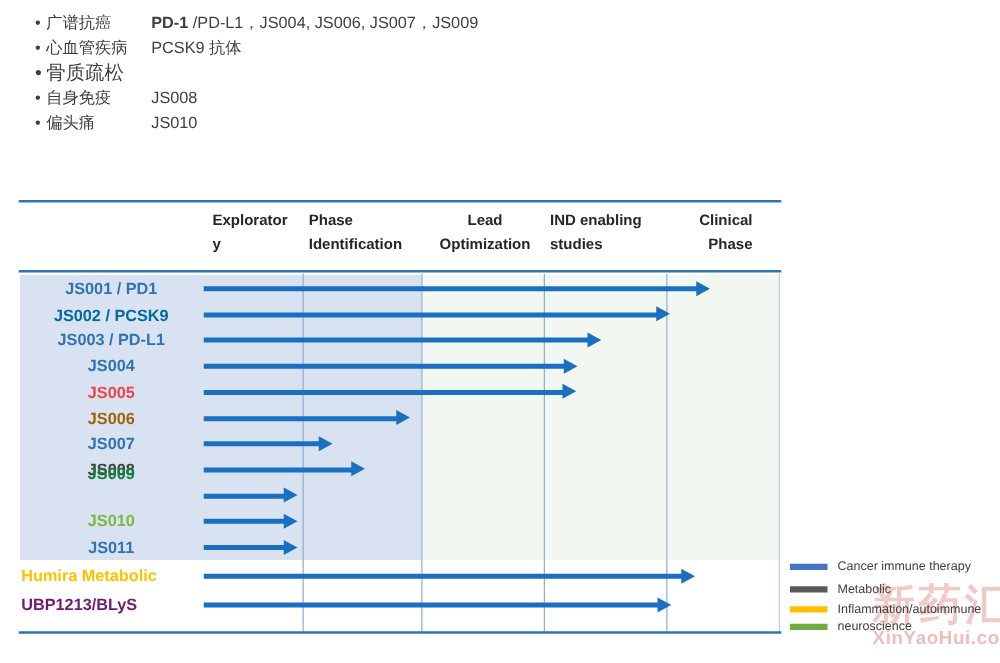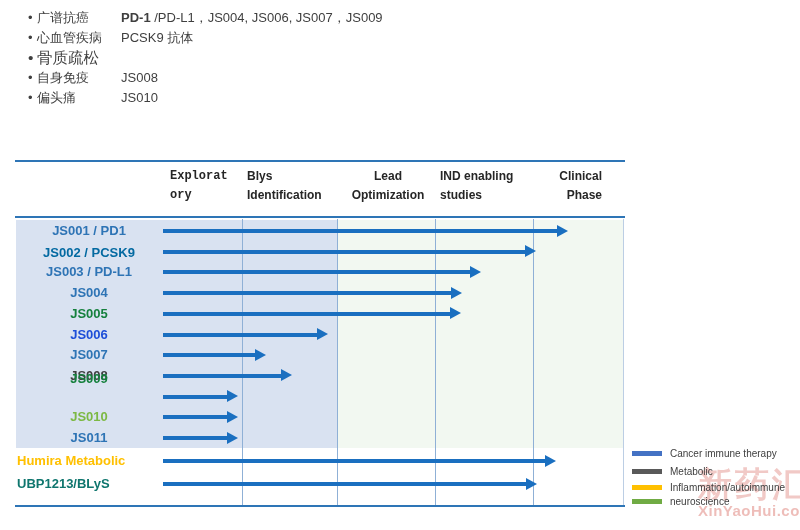--- a/index.html
+++ b/index.html
@@ -13,21 +13,21 @@
   .list-row.big{font-size:15.5px;height:21px;}
   .bullet{width:9px;flex:none;}
   .cat{width:84px;flex:none;}
   .b{font-weight:bold;}
   
   .rule{position:absolute;left:15px;width:610px;height:2px;background:#2E75B6;}
   .rule-top{top:160px;}
   .rule-mid{top:216px;}
   .rule-bottom{top:505px;}
   .hcell{position:absolute;top:167px;font-weight:bold;font-size:12px;line-height:19px;color:#262626;}
-  .wrapall{word-break:break-all;font-family:Liberation Mono, monospace;}
+  .wrapall{word-break:break-all;}
   .bg{position:absolute;}
   .grid{position:absolute;width:1px;}
   
   .rowlabel{position:absolute;left:15px;width:148px;text-align:center;font-weight:bold;font-size:13px;height:20px;line-height:20px;white-space:nowrap;}
   .rowlabel.leftal{text-align:left;left:17px;width:210px;}
   .aline{position:absolute;height:4px;}
   .ahead{position:absolute;width:0;height:0;border-top:6.5px solid transparent;border-bottom:6.5px solid transparent;border-left:11px solid #1A6FC0;}
   
   .legend{position:absolute;z-index:2;}
   .litem{position:absolute;left:632px;display:flex;align-items:center;height:14px;}
@@ -67,21 +67,21 @@
         <span class="bullet">•</span>
         <span class="cat">偏头痛</span>
         <span class="val"><span>JS010</span></span>
       </div>
     </div>
 
   <div class="chart">
     <div class="rule rule-top" style="background: rgb(46, 117, 182);"></div>
     <div class="header">
         <div class="hcell wrapall" style="left: 170px; width: 64px; color: rgb(38, 38, 38);">Exploratory</div>
-        <div class="hcell" style="left: 247px; width: 92px; color: rgb(38, 38, 38);">Blys Identification</div>
+        <div class="hcell" style="left: 247px; width: 92px; color: rgb(38, 38, 38);">Phase Identification</div>
         <div class="hcell" style="left: 342px; width: 92px; color: rgb(38, 38, 38); text-align: center;">Lead Optimization</div>
         <div class="hcell" style="left: 440px; width: 94px; color: rgb(38, 38, 38);">IND enabling studies</div>
         <div class="hcell" style="left: 540px; width: 62px; color: rgb(38, 38, 38); text-align: right;">Clinical Phase</div>
       </div>
     <div class="rule rule-mid" style="background: rgb(46, 117, 182);"></div>
     <div class="body">
         <div class="bg" style="left: 16px; top: 220px; width: 321px; height: 228px; background: rgb(217, 226, 241);"></div>
         <div class="bg" style="left: 337px; top: 220px; width: 286px; height: 228px; background: rgb(242, 248, 241);"></div>
         <div class="grid" style="left: 242px; top: 219px; height: 287px; background: rgb(143, 176, 214);"></div>
         <div class="grid" style="left: 337px; top: 219px; height: 287px; background: rgb(143, 176, 214);"></div>
@@ -93,45 +93,45 @@
         <div class="ahead" style="left: 557px; top: 224.5px; border-left-color: rgb(26, 111, 192);"></div>
         <div class="rowlabel" style="top: 243px; color: #0369a1;">JS002 / PCSK9</div>
         <div class="aline" style="left: 163px; top: 249.7px; width: 363px; background: rgb(26, 111, 192);"></div>
         <div class="ahead" style="left: 525px; top: 245.2px; border-left-color: rgb(26, 111, 192);"></div>
         <div class="rowlabel" style="top: 262.4px; color: rgb(46, 116, 181);">JS003 / PD-L1</div>
         <div class="aline" style="left: 163px; top: 270.4px; width: 308px; background: rgb(26, 111, 192);"></div>
         <div class="ahead" style="left: 470px; top: 265.9px; border-left-color: rgb(26, 111, 192);"></div>
         <div class="rowlabel" style="top: 283.1px; color: rgb(46, 116, 181);">JS004</div>
         <div class="aline" style="left: 163px; top: 291.1px; width: 289px; background: rgb(26, 111, 192);"></div>
         <div class="ahead" style="left: 451px; top: 286.6px; border-left-color: rgb(26, 111, 192);"></div>
-        <div class="rowlabel" style="top: 303.8px; color: #15803d;">JS005</div>
+        <div class="rowlabel" style="top: 303.8px; color: #ef4444;">JS005</div>
         <div class="aline" style="left: 163px; top: 311.8px; width: 288px; background: rgb(26, 111, 192);"></div>
         <div class="ahead" style="left: 450px; top: 307.3px; border-left-color: rgb(26, 111, 192);"></div>
-        <div class="rowlabel" style="top: 324.5px; color: #1d4ed8;">JS006</div>
+        <div class="rowlabel" style="top: 324.5px; color: #a16207;">JS006</div>
         <div class="aline" style="left: 163px; top: 332.5px; width: 155px; background: rgb(26, 111, 192);"></div>
         <div class="ahead" style="left: 317px; top: 328px; border-left-color: rgb(26, 111, 192);"></div>
         <div class="rowlabel" style="top: 345.2px; color: rgb(46, 116, 181);">JS007</div>
         <div class="aline" style="left: 163px; top: 353.2px; width: 93px; background: rgb(26, 111, 192);"></div>
         <div class="ahead" style="left: 255px; top: 348.7px; border-left-color: rgb(26, 111, 192);"></div>
         <div class="rowlabel" style="top: 365.9px; color: rgb(64, 64, 64);">JS008</div>
         <div class="aline" style="left: 163px; top: 373.9px; width: 119px; background: rgb(26, 111, 192);"></div>
         <div class="ahead" style="left: 281px; top: 369.4px; border-left-color: rgb(26, 111, 192);"></div>
         <div class="rowlabel" style="top: 369px; color: #15803d;">JS009</div>
         <div class="aline" style="left: 163px; top: 394.6px; width: 65px; background: rgb(26, 111, 192);"></div>
         <div class="ahead" style="left: 227px; top: 390.1px; border-left-color: rgb(26, 111, 192);"></div>
         <div class="rowlabel" style="top: 407.3px; color: rgb(124, 185, 68);">JS010</div>
         <div class="aline" style="left: 163px; top: 415.3px; width: 65px; background: rgb(26, 111, 192);"></div>
         <div class="ahead" style="left: 227px; top: 410.8px; border-left-color: rgb(26, 111, 192);"></div>
         <div class="rowlabel" style="top: 428px; color: rgb(46, 116, 181);">JS011</div>
         <div class="aline" style="left: 163px; top: 436px; width: 65px; background: rgb(26, 111, 192);"></div>
         <div class="ahead" style="left: 227px; top: 431.5px; border-left-color: rgb(26, 111, 192);"></div>
         <div class="rowlabel leftal" style="top: 451px; color: rgb(255, 192, 0);">Humira Metabolic</div>
         <div class="aline" style="left: 163px; top: 459px; width: 383px; background: rgb(26, 111, 192);"></div>
         <div class="ahead" style="left: 545px; top: 454.5px; border-left-color: rgb(26, 111, 192);"></div>
-        <div class="rowlabel leftal" style="top: 474px; color: #0f766e;">UBP1213/BLyS</div>
+        <div class="rowlabel leftal" style="top: 474px; color: #701a75;">UBP1213/BLyS</div>
         <div class="aline" style="left: 163px; top: 482px; width: 364px; background: rgb(26, 111, 192);"></div>
         <div class="ahead" style="left: 526px; top: 477.5px; border-left-color: rgb(26, 111, 192);"></div>
       </div>
     <div class="rule rule-bottom" style="background: rgb(46, 117, 182);"></div>
   </div>
 
   <div class="legend">
       <div class="litem" style="top: 446px;">
         <span class="lbar" style="background: rgb(68, 114, 196);"></span>
         <span class="llabel">Cancer immune therapy</span>

